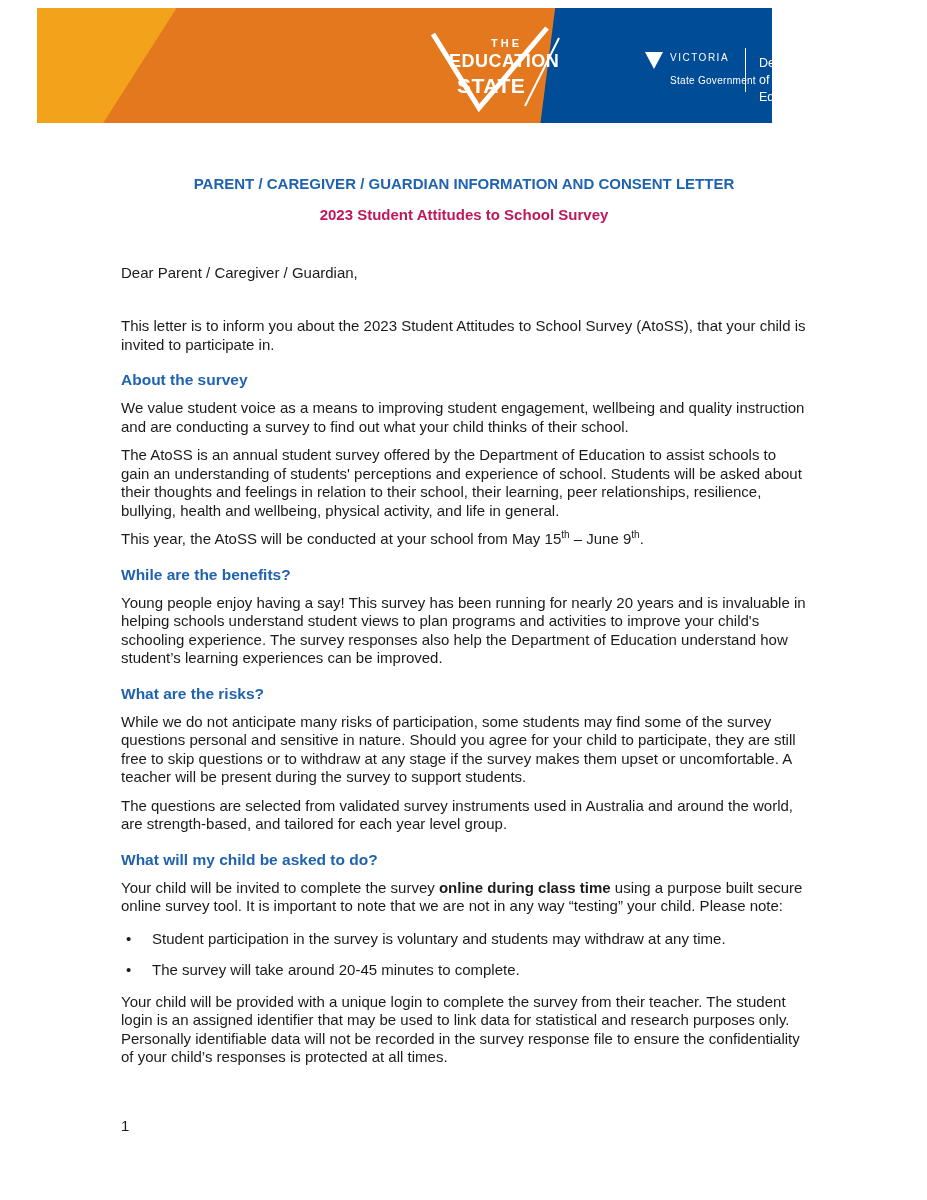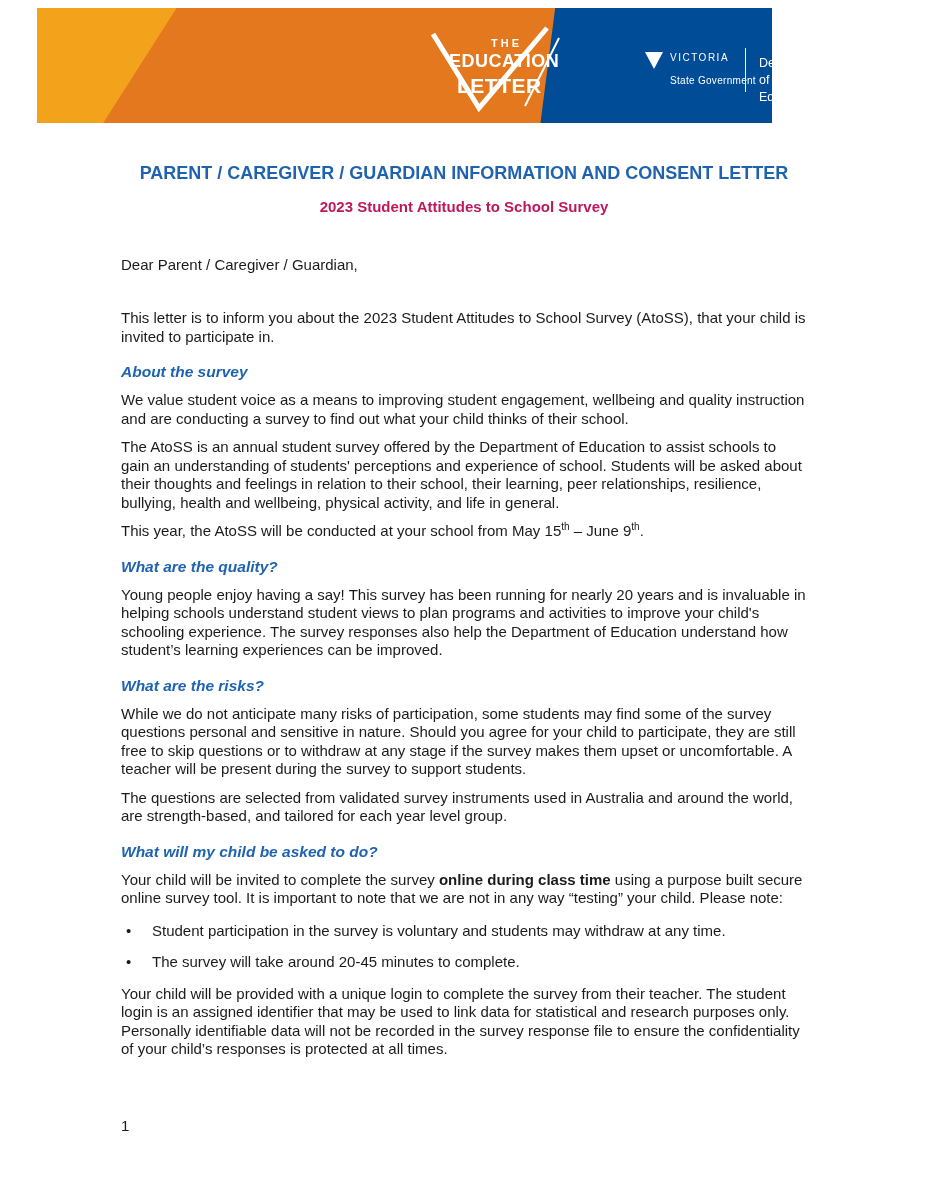--- a/index.html
+++ b/index.html
@@ -19,26 +19,26 @@
   .es-education{position:absolute;left:24px;top:25px;font-size:18px;font-weight:800;letter-spacing:.5px;}
   .es-state{position:absolute;left:32px;top:48px;font-size:21px;font-weight:800;letter-spacing:.5px;}
   .vic-logo{position:absolute;left:608px;top:44px;display:flex;gap:7px;color:#fff;}
   .vic-text{display:flex;flex-direction:column;}
   .vic-name{font-size:10px;font-weight:normal;letter-spacing:1.5px;}
   .vic-sub{font-size:10px;font-weight:normal;margin-top:12px;letter-spacing:.3px;}
   .banner-sep{position:absolute;left:708px;top:40px;width:1px;height:44px;background:#ffffff;}
   .dept{position:absolute;left:722px;top:47px;color:#fff;font-size:12.5px;line-height:1.35;}
   
   .content{position:absolute;left:121px;top:123px;width:686px;}
-  .title{margin-top:40px;text-align:center;color:#1F63B0;font-weight:bold;font-size:18px;}
+  .title{margin-top:52px;text-align:center;color:#1F63B0;font-weight:bold;font-size:15px;}
   .subtitle{margin-top:14px;text-align:center;color:#be185d;font-weight:bold;font-size:15px;}
   .salutation{margin-top:41px;font-size:15px;}
   .para{margin:10px 0 0 0;font-size:15px;line-height:18.5px;}
   .intro{margin-top:36px;}
-  .sect{margin:17px 0 0 0;color:#1F63B0;font-size:15.5px;font-weight:bold;font-style:italic;}
+  .sect{margin:17px 0 0 0;color:#1F63B0;font-size:15.5px;font-weight:bold;}
   .bullets{margin-top:14px;}
   .bullet{display:flex;margin-bottom:13px;font-size:15px;line-height:18.5px;}
   .bullet .dot{width:26px;padding-left:5px;flex:0 0 auto;}
   sup{font-size:10px;line-height:0;}
   b{font-weight:bold;}
   .page-num{position:absolute;left:121px;top:1117px;font-size:15px;}
 </style>
 </head>
 <body>
 
@@ -48,21 +48,21 @@
 
   <div class="es-logo">
     <span class="es-check">
       <svg width="178" height="88" viewBox="0 0 178 88">
         <path d="M8 8 L54 82 L122 2" fill="none" stroke="#ffffff" stroke-width="5"></path>
         <path d="M134 12 L100 80" fill="none" stroke="#ffffff" stroke-width="2"></path>
       </svg>
     </span>
     <span class="es-the">THE</span>
     <span class="es-education">EDUCATION</span>
-    <span class="es-state">LETTER</span>
+    <span class="es-state">STATE</span>
   </div>
 
   <div class="vic-logo">
     <span>
       <svg width="18" height="17" viewBox="0 0 18 17">
           <polygon points="0,0 18,0 9,17" fill="#ffffff"></polygon>
         </svg>
     </span>
     <span class="vic-text">
       <span class="vic-name">VICTORIA</span>
@@ -85,21 +85,21 @@
 
   <div class="salutation">Dear Parent / Caregiver / Guardian,</div>
 
   <p class="para intro">This letter is to inform you about the 2023 Student Attitudes to School Survey (AtoSS), that your child is invited to participate in.</p>
 
   <h2 class="sect">About the survey</h2>
   <p class="para">We value student voice as a means to improving student engagement, wellbeing and quality instruction and are conducting a survey to find out what your child thinks of their school.</p>
   <p class="para">The AtoSS is an annual student survey offered by the Department of Education to assist schools to gain an understanding of students' perceptions and experience of school. Students will be asked about their thoughts and feelings in relation to their school, their learning, peer relationships, resilience, bullying, health and wellbeing, physical activity, and life in general.</p>
   <p class="para"><span>This year, the AtoSS will be conducted at your school from May 15</span><sup>th</sup><span> – June 9</span><sup>th</sup><span>.</span></p>
 
-  <h2 class="sect">What are the quality?</h2>
+  <h2 class="sect">While are the benefits?</h2>
   <p class="para">Young people enjoy having a say! This survey has been running for nearly 20 years and is invaluable in helping schools understand student views to plan programs and activities to improve your child's schooling experience. The survey responses also help the Department of Education understand how student’s learning experiences can be improved.</p>
 
   <h2 class="sect">What are the risks?</h2>
   <p class="para">While we do not anticipate many risks of participation, some students may find some of the survey questions personal and sensitive in nature. Should you agree for your child to participate, they are still free to skip questions or to withdraw at any stage if the survey makes them upset or uncomfortable. A teacher will be present during the survey to support students.</p>
   <p class="para">The questions are selected from validated survey instruments used in Australia and around the world, are strength-based, and tailored for each year level group.</p>
 
   <h2 class="sect">What will my child be asked to do?</h2>
   <p class="para"><span>Your child will be invited to complete the survey </span><b>online during class time</b><span> using a purpose built secure online survey tool. It is important to note that we are not in any way “testing” your child. Please note:</span></p>
 
   <div class="bullets">

